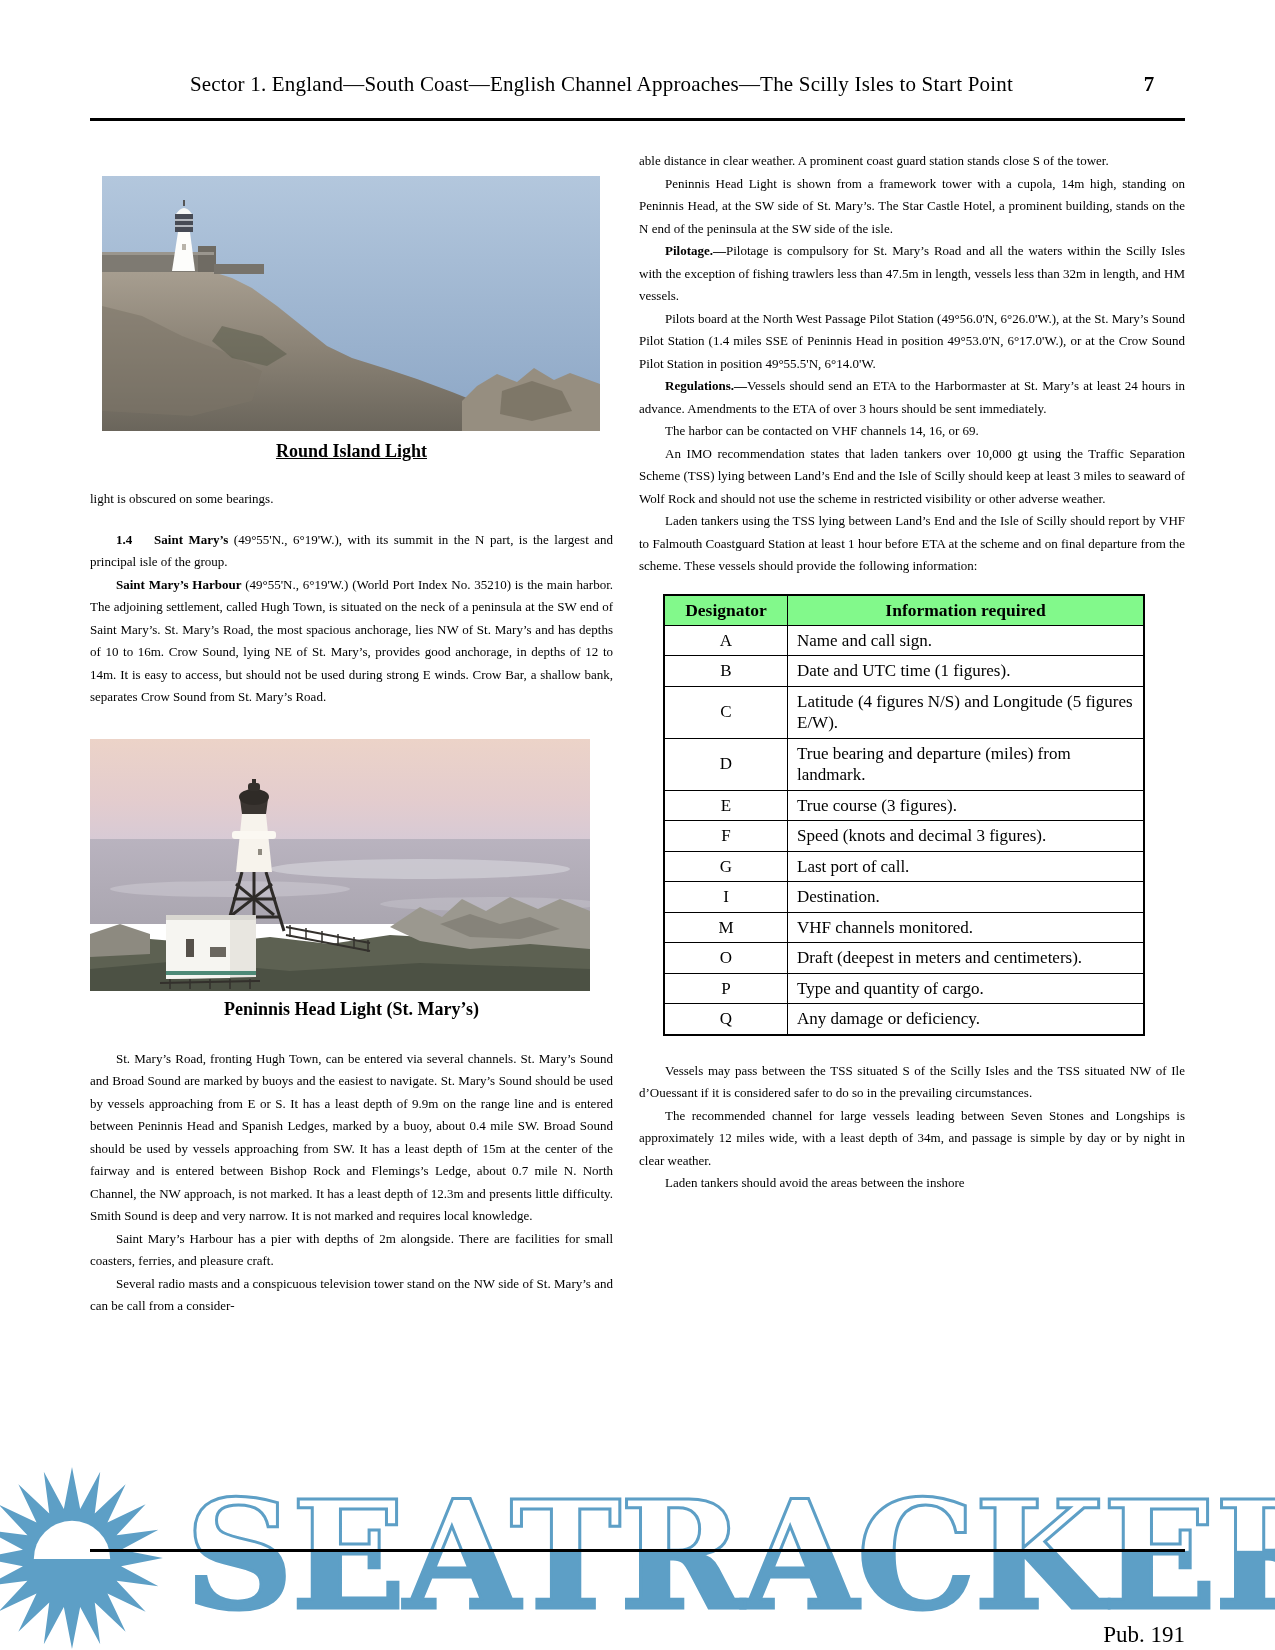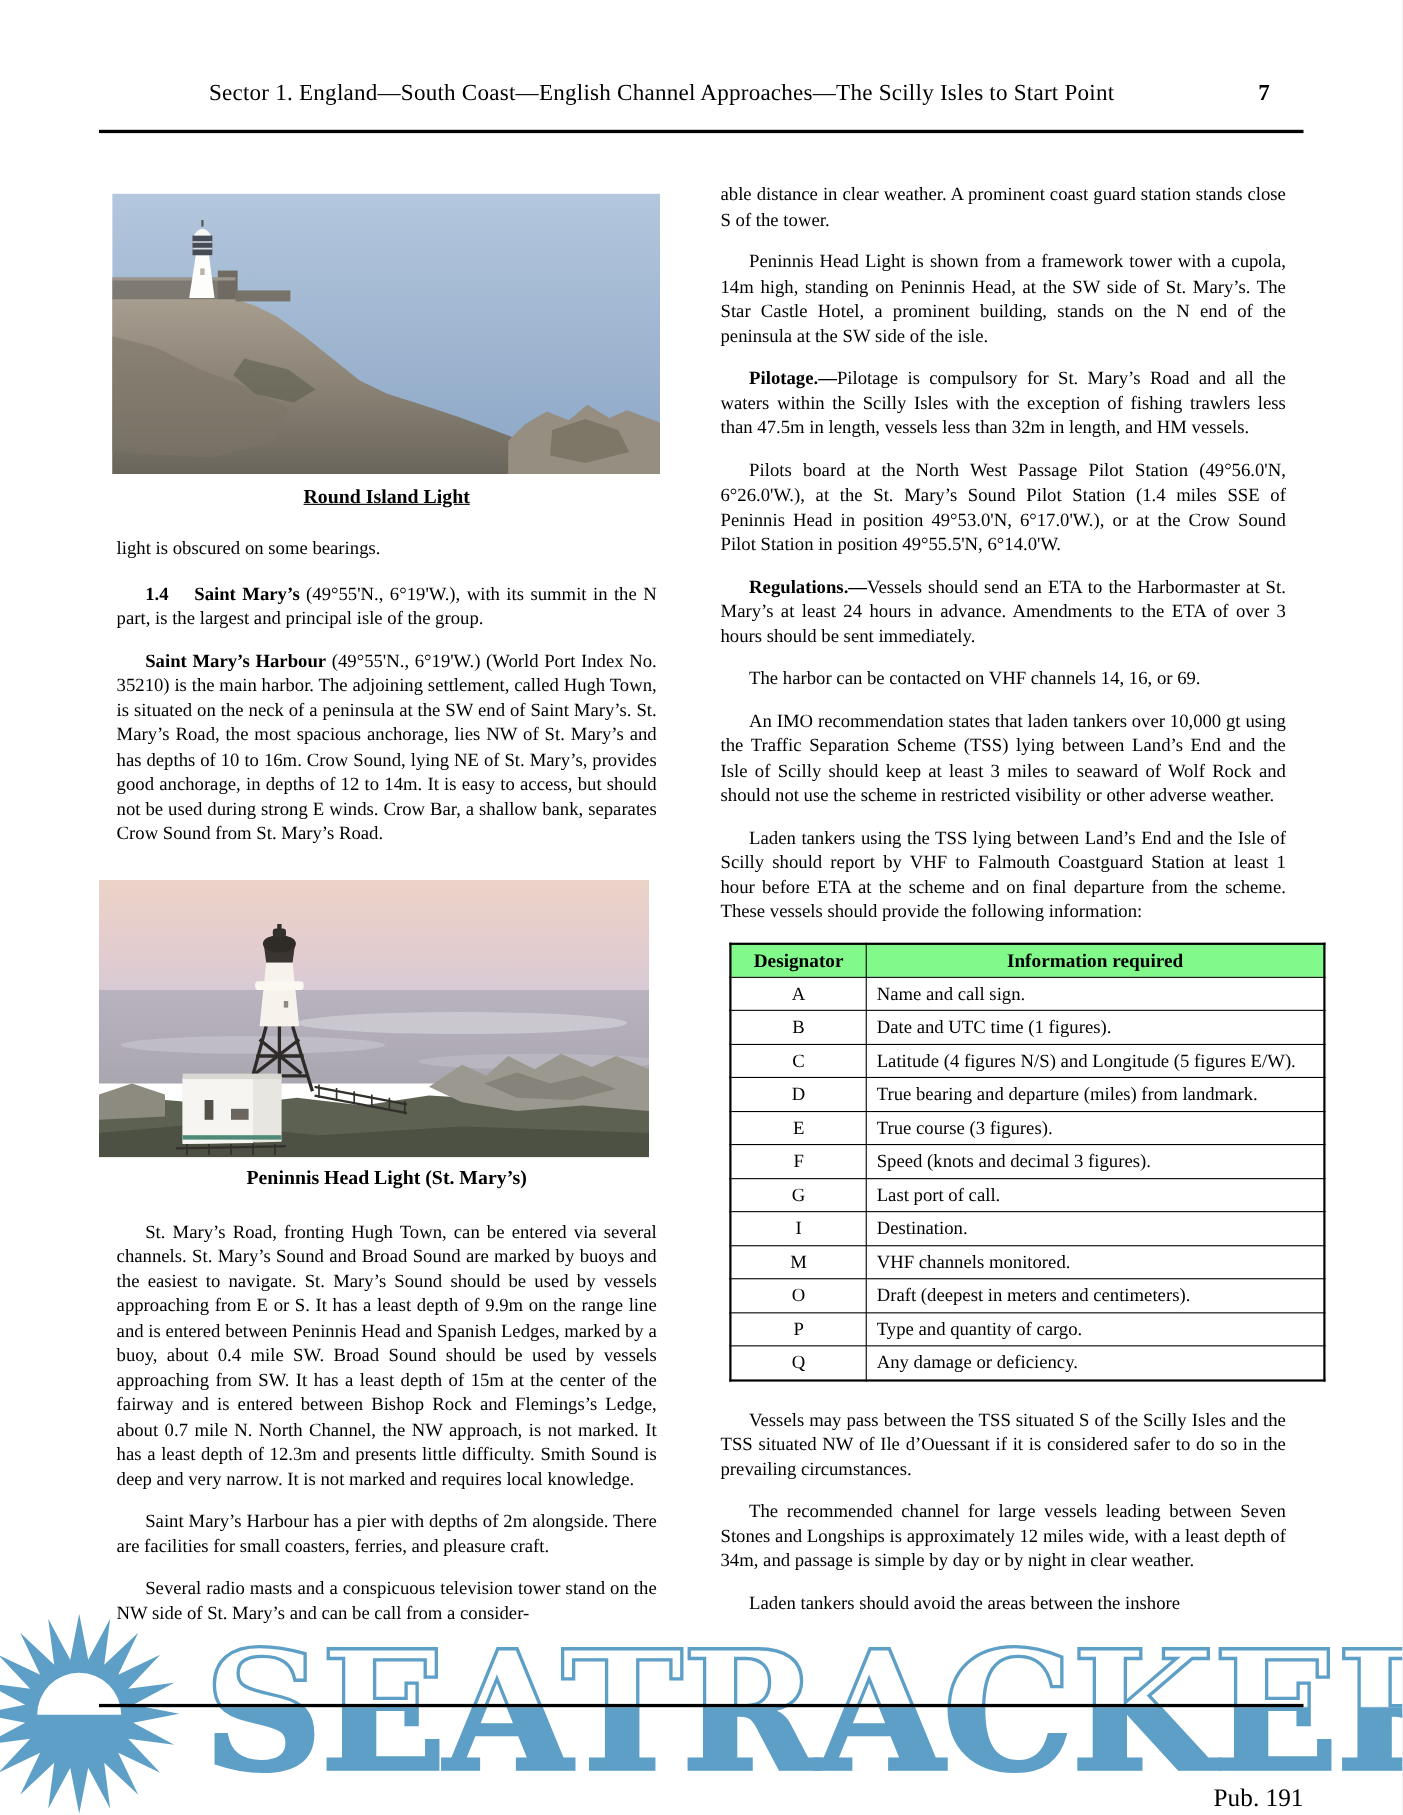--- a/index.html
+++ b/index.html
@@ -11,34 +11,34 @@
   .wm-textbox{position:absolute;left:185px;top:1450px;width:1200px;height:210px;overflow:visible;}
   
   .content{position:absolute;inset:0;z-index:2;}
   .pageheader{position:absolute;top:72px;left:90px;width:1095px;display:flex;align-items:baseline;}
   .htitle{flex:1;text-align:center;font-weight:normal;font-size:21px;letter-spacing:.2px;}
   .hpage{width:72px;text-align:center;font-weight:bold;font-size:21px;}
   .headrule{position:absolute;top:118px;left:90px;width:1095px;height:3px;background:#000;}
   .cols{position:absolute;top:140px;left:90px;width:1095px;display:flex;gap:26px;}
   .col-left{width:523px;}
   .col-right{width:546px;padding-top:10px;}
-  p.para{margin:16px;font-size:17px;line-height:22.5px;text-align:justify;}
+  p.para{margin:0;font-size:13px;line-height:22.5px;text-align:justify;}
   p.para.indent{text-indent:26px;}
   p.para.spaced{margin-top:18px;}
   .b{font-weight:bold;}
   figure{margin:0;padding:0;line-height:0;}
   .fig1{margin:36px 0 0 12px;width:498px;height:255px;}
   .fig2{margin:30px 0 0 0;width:500px;height:252px;}
   .caption{font-weight:bold;font-size:18px;text-align:center;line-height:21px;}
   .cap1{margin-top:10px;text-decoration:underline;}
   .cap2{margin-top:8px;}
   .tblock1{margin-top:26px;}
   .lblock2{margin-top:28px;}
   
-  table.infotable{border-collapse:collapse;margin:16px 0 2px 24px;width:542px;
+  table.infotable{border-collapse:collapse;margin:16px 0 2px 24px;width:482px;
                   font-size:17px;border:2.5px solid #000;}
   table.infotable th{background:#82f98b;border:1.6px solid #000;font-weight:bold;
                      font-size:17.5px;padding:4px 6px;text-align:center;}
   table.infotable td{border:1.6px solid #000;padding:4px 9px;line-height:21.5px;vertical-align:middle;}
   td.desig{width:104px;text-align:center;}
   .rblock2{margin-top:24px;}
   
   .footrule{position:absolute;top:1549px;left:90px;width:1095px;height:2.5px;background:#000;}
   .publine{position:absolute;top:1622px;right:90px;font-weight:normal;font-size:23px;}
 </style>

